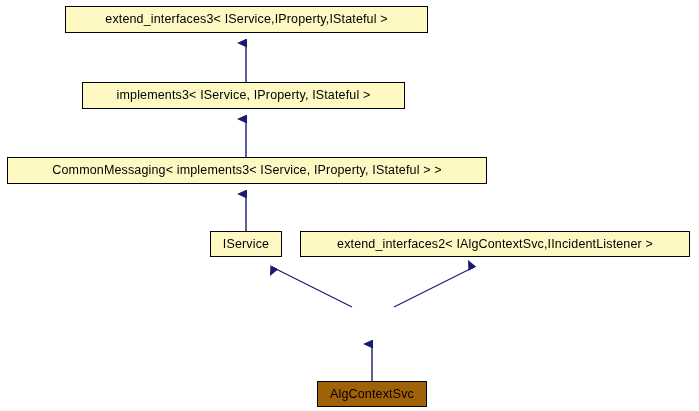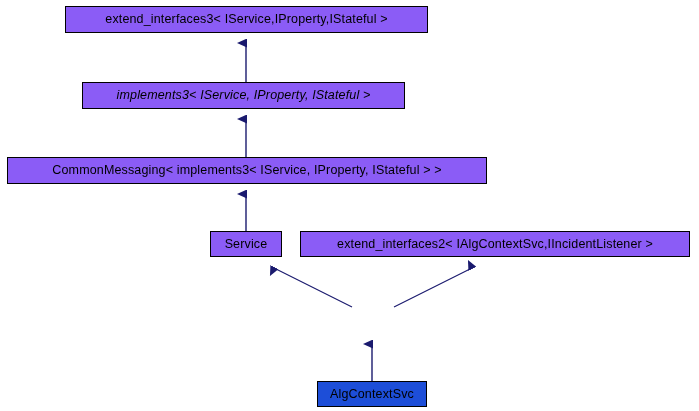--- a/index.html
+++ b/index.html
@@ -20,42 +20,42 @@
     left: 0;
     top: 0;
     width: 699px;
     height: 411px;
     pointer-events: none;
   }
   .uml-node {
     position: absolute;
     box-sizing: border-box;
     border: 1px solid #000000;
-    background: #8b5cf6;
+    background: #fef9c3;
     display: flex;
     align-items: center;
     justify-content: center;
     white-space: nowrap;
     color: #000000;
     font-size: 12.5px;
     line-height: 1;
     letter-spacing: 0.15px;
     z-index: 2;
   }
   .uml-node.is-current {
-    background: #1d4ed8;
+    background: #a16207;
   }
   .node-label {
     display: block;
     padding: 0 7px;
     text-align: center;
   }
   
   .n-extend-interfaces3 { left: 65px;  top: 6px;   width: 363px; height: 27px; }
-  .n-implements3        { left: 82px;  top: 82px;  width: 323px; height: 27px; font-style: italic; }
+  .n-implements3        { left: 82px;  top: 82px;  width: 323px; height: 27px; }
   .n-commonmessaging    { left: 7px;   top: 157px; width: 480px; height: 27px; }
   .n-service            { left: 210px; top: 231px; width: 72px;  height: 26px; }
   .n-extend-interfaces2 { left: 300px; top: 231px; width: 390px; height: 26px; align-items: center; }
   .n-extends2           { left: 177px; top: 307px; width: 385px; height: 26px; }
   .n-algcontextsvc      { left: 317px; top: 381px; width: 110px; height: 26px; }
 </style>
 </head>
 <body>
 
 <div id="diagram-root">
@@ -86,21 +86,21 @@
 
   <div class="uml-node n-implements3">
     <span class="node-label">implements3&lt; IService, IProperty, IStateful &gt;</span>
   </div>
 
   <div class="uml-node n-commonmessaging">
     <span class="node-label">CommonMessaging&lt; implements3&lt; IService, IProperty, IStateful &gt; &gt;</span>
   </div>
 
   <div class="uml-node n-service">
-    <span class="node-label">Service</span>
+    <span class="node-label">IService</span>
   </div>
 
   <div class="uml-node n-extend-interfaces2">
     <span class="node-label">extend_interfaces2&lt; IAlgContextSvc,IIncidentListener &gt;</span>
   </div>
 
 
   <div class="uml-node n-algcontextsvc is-current">
     <span class="node-label">AlgContextSvc</span>
   </div>

